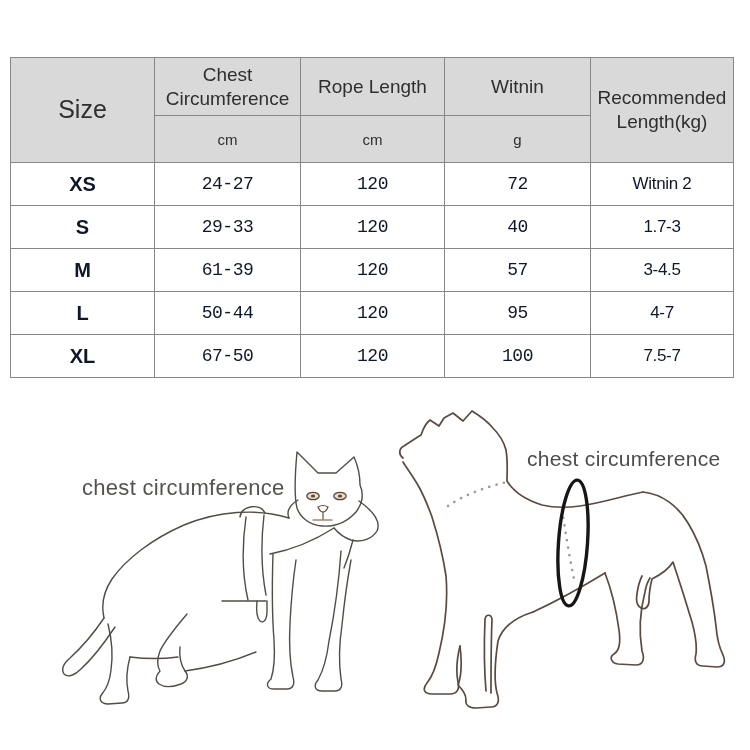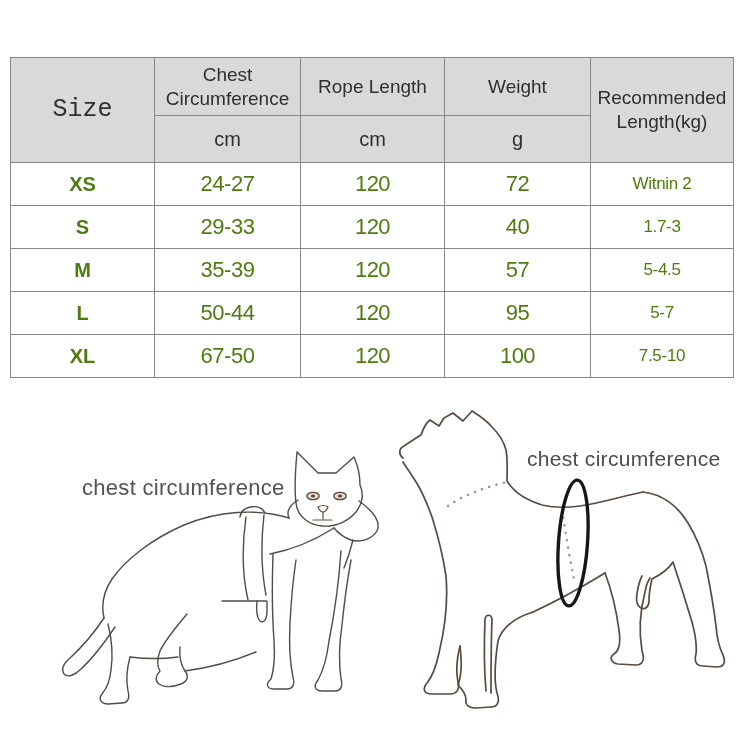--- a/index.html
+++ b/index.html
@@ -11,25 +11,25 @@
   #size-table{
     position:absolute;left:10px;top:57px;
     border-collapse:collapse;table-layout:fixed;width:723px;
   }
   #size-table th,#size-table td{
     border:1.5px solid #878787;text-align:center;vertical-align:middle;
     padding:0 2px;overflow:hidden;
   }
   #size-table th{background:#d9d9d9;font-weight:normal;color:#2f2f2f;}
   .h-main{font-size:19px;line-height:1.25;height:57px;}
-  .h-size{font-size:25px;font-family:Liberation Mono, monospace;}
-  .h-unit{font-size:20px;font-weight:bold;height:46px;}
-  .d-row td{height:42px;background:#ffffff;color:#4d7c0f;}
+  .h-size{font-size:25px;}
+  .h-unit{font-size:15px;font-weight:bold;height:46px;}
+  .d-row td{height:42px;background:#ffffff;color:#0f172a;}
   .d-size{font-size:20px;font-weight:bold;}
-  .d-val{font-size:22px;letter-spacing:-0.5px;}
+  .d-val{font-size:18px;letter-spacing:-0.5px;font-family:Liberation Mono, monospace;}
   .d-rec{font-size:17px;color:#414141;letter-spacing:-0.3px;}
   
   .illu{position:absolute;}
   #cat-illu{left:60px;top:400px;}
   #dog-illu{left:390px;top:390px;}
   .measure-label{
     position:absolute;font-size:22px;color:#565250;letter-spacing:0.3px;
     white-space:nowrap;
   }
   #cat-label{left:82px;top:475px;}
@@ -51,21 +51,21 @@
         <col style="width:146px">
         <col style="width:144px">
       <col style="width:146px">
         <col style="width:143px">
     </colgroup>
     <tbody>
       <tr>
         <th class="h-main h-size" rowspan="2">Size</th>
         <th class="h-main">Chest Circumference</th>
         <th class="h-main">Rope Length</th>
-        <th class="h-main">Weight</th>
+        <th class="h-main">Witnin</th>
         <th class="h-main" rowspan="2">Recommended Length(kg)</th>
       </tr>
       <tr>
         <th class="h-unit">cm</th>
         <th class="h-unit">cm</th>
         <th class="h-unit">g</th>
       </tr>
       <tr class="d-row">
         <td class="d-size">XS</td>
         <td class="d-val">24-27</td>
@@ -75,38 +75,38 @@
       </tr>
       <tr class="d-row">
         <td class="d-size">S</td>
         <td class="d-val">29-33</td>
         <td class="d-val">120</td>
         <td class="d-val">40</td>
         <td class="d-rec">1.7-3</td>
       </tr>
       <tr class="d-row">
         <td class="d-size">M</td>
-        <td class="d-val">35-39</td>
+        <td class="d-val">61-39</td>
         <td class="d-val">120</td>
         <td class="d-val">57</td>
-        <td class="d-rec">5-4.5</td>
+        <td class="d-rec">3-4.5</td>
       </tr>
       <tr class="d-row">
         <td class="d-size">L</td>
         <td class="d-val">50-44</td>
         <td class="d-val">120</td>
         <td class="d-val">95</td>
-        <td class="d-rec">5-7</td>
+        <td class="d-rec">4-7</td>
       </tr>
       <tr class="d-row">
         <td class="d-size">XL</td>
         <td class="d-val">67-50</td>
         <td class="d-val">120</td>
         <td class="d-val">100</td>
-        <td class="d-rec">7.5-10</td>
+        <td class="d-rec">7.5-7</td>
       </tr>
     </tbody>
   </table>
 
   <svg id="cat-illu" class="illu" width="330" height="350" viewBox="0 0 330 350">
     <g class="cat-stroke">
 
       <path d="M229,118 C196,108 158,111 124,125 C92,139 66,159 52,179 C44,191 41,205 44,218"></path>
 
       <path d="M44,218 C34,233 22,247 10,258 C4,263 1,269 4,274 C8,278 15,275 21,269 C33,258 45,242 55,227"></path>

